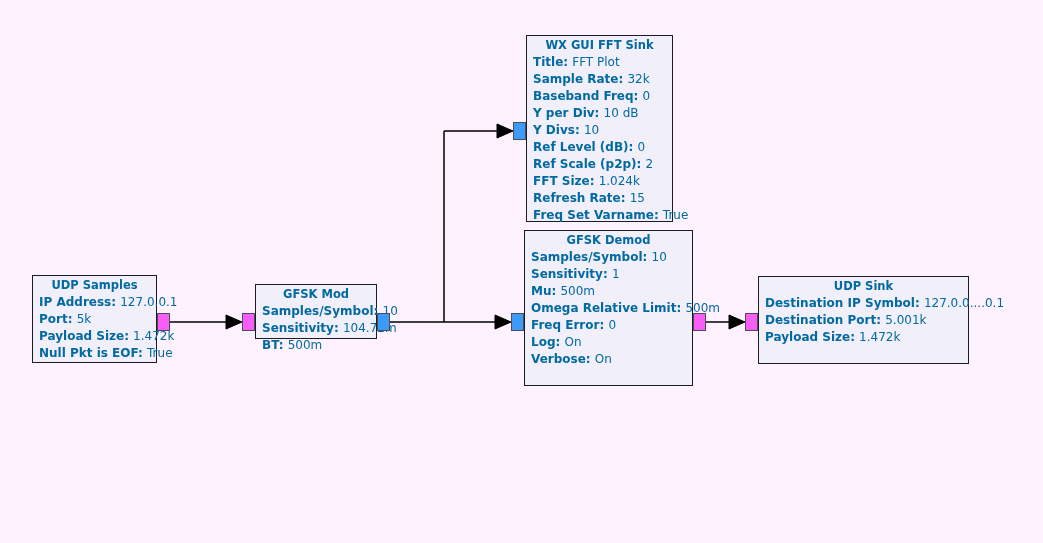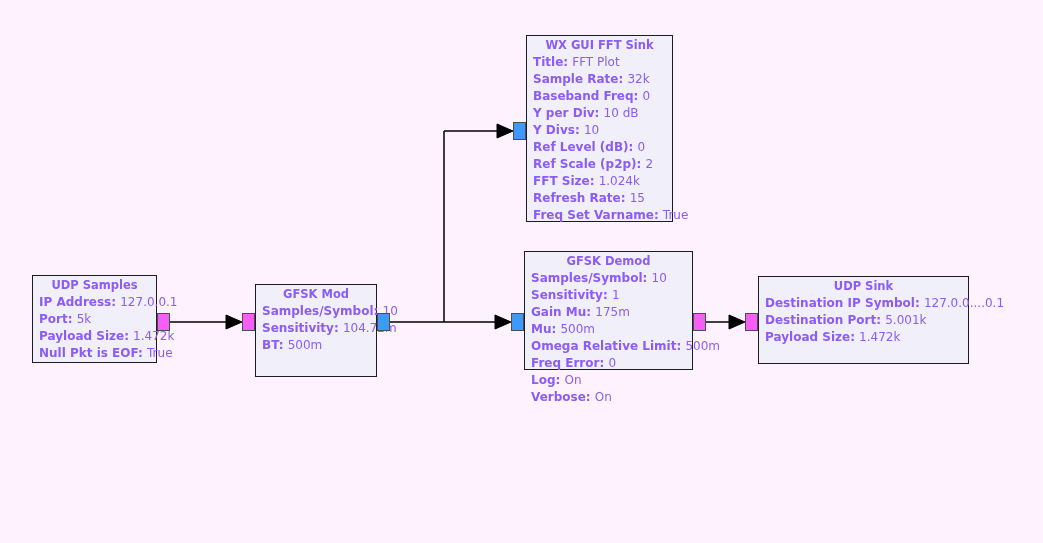--- a/index.html
+++ b/index.html
@@ -18,21 +18,21 @@
     pointer-events:none;
   }
   #wires line{stroke:#000;stroke-width:1.5px;}
   #wires polygon{fill:#000;stroke:#000;}
   .block{
     position:absolute;
     box-sizing:border-box;
     background:var(--block-fill,#f0effa);
     border:1px solid var(--block-border,#1c1c28);
     padding:1px 6px;
-    color:#8b5cf6;
+    color:#0369a1;
   }
   .block .title{
     font-size:11.5px;
     font-weight:bold;
     text-align:center;
     line-height:17px;
     white-space:nowrap;
   }
   .param{
     font-size:12px;
@@ -45,23 +45,23 @@
     width:13px;height:18px;
     box-sizing:border-box;
     border:1px solid #4d4d55;
   }
   .port.pink{background:var(--port-byte,#f65ef6);}
   .port.blue{background:var(--port-complex,#3d9afb);}
 
   
   #b-variable  {left:33px;  top:173px; width:83px;  height:59px;}
   #b-udp-src   {left:32px;  top:275px; width:125px; height:88px;}
-  #b-gfsk-mod  {left:255px; top:284px; width:122px; height:93px;}
+  #b-gfsk-mod  {left:255px; top:284px; width:122px; height:55px;}
   #b-fft-sink  {left:526px; top:35px;  width:147px; height:187px;}
-  #b-gfsk-dem  {left:524px; top:251px; width:169px; height:119px;}
+  #b-gfsk-dem  {left:524px; top:230px; width:169px; height:156px;}
   #b-udp-sink  {left:758px; top:276px; width:211px; height:88px;}
 
   
   #p-src-out {left:157px; top:313px;}
   #p-mod-in  {left:242px; top:313px;}
   #p-mod-out {left:377px; top:313px;}
   #p-fft-in  {left:513px; top:122px;}
   #p-dem-in  {left:511px; top:313px;}
   #p-dem-out {left:693px; top:313px;}
   #p-snk-in  {left:745px; top:313px;}
@@ -125,21 +125,20 @@
         <div class="param"><b>Refresh Rate: </b><span>15</span></div>
         <div class="param"><b>Freq Set Varname: </b><span>True</span></div>
       </div>
   </div>
 
   <div class="block" id="b-gfsk-dem">
     <div class="title">GFSK Demod</div>
     <div class="params">
         <div class="param"><b>Samples/Symbol: </b><span>10</span></div>
         <div class="param"><b>Sensitivity: </b><span>1</span></div>
-        <div class="param"><b>Gain Mu: </b><span>175m</span></div>
         <div class="param"><b>Mu: </b><span>500m</span></div>
         <div class="param"><b>Omega Relative Limit: </b><span>500m</span></div>
         <div class="param"><b>Freq Error: </b><span>0</span></div>
         <div class="param"><b>Log: </b><span>On</span></div>
         <div class="param"><b>Verbose: </b><span>On</span></div>
       </div>
   </div>
 
   <div class="block" id="b-udp-sink">
     <div class="title">UDP Sink</div>

